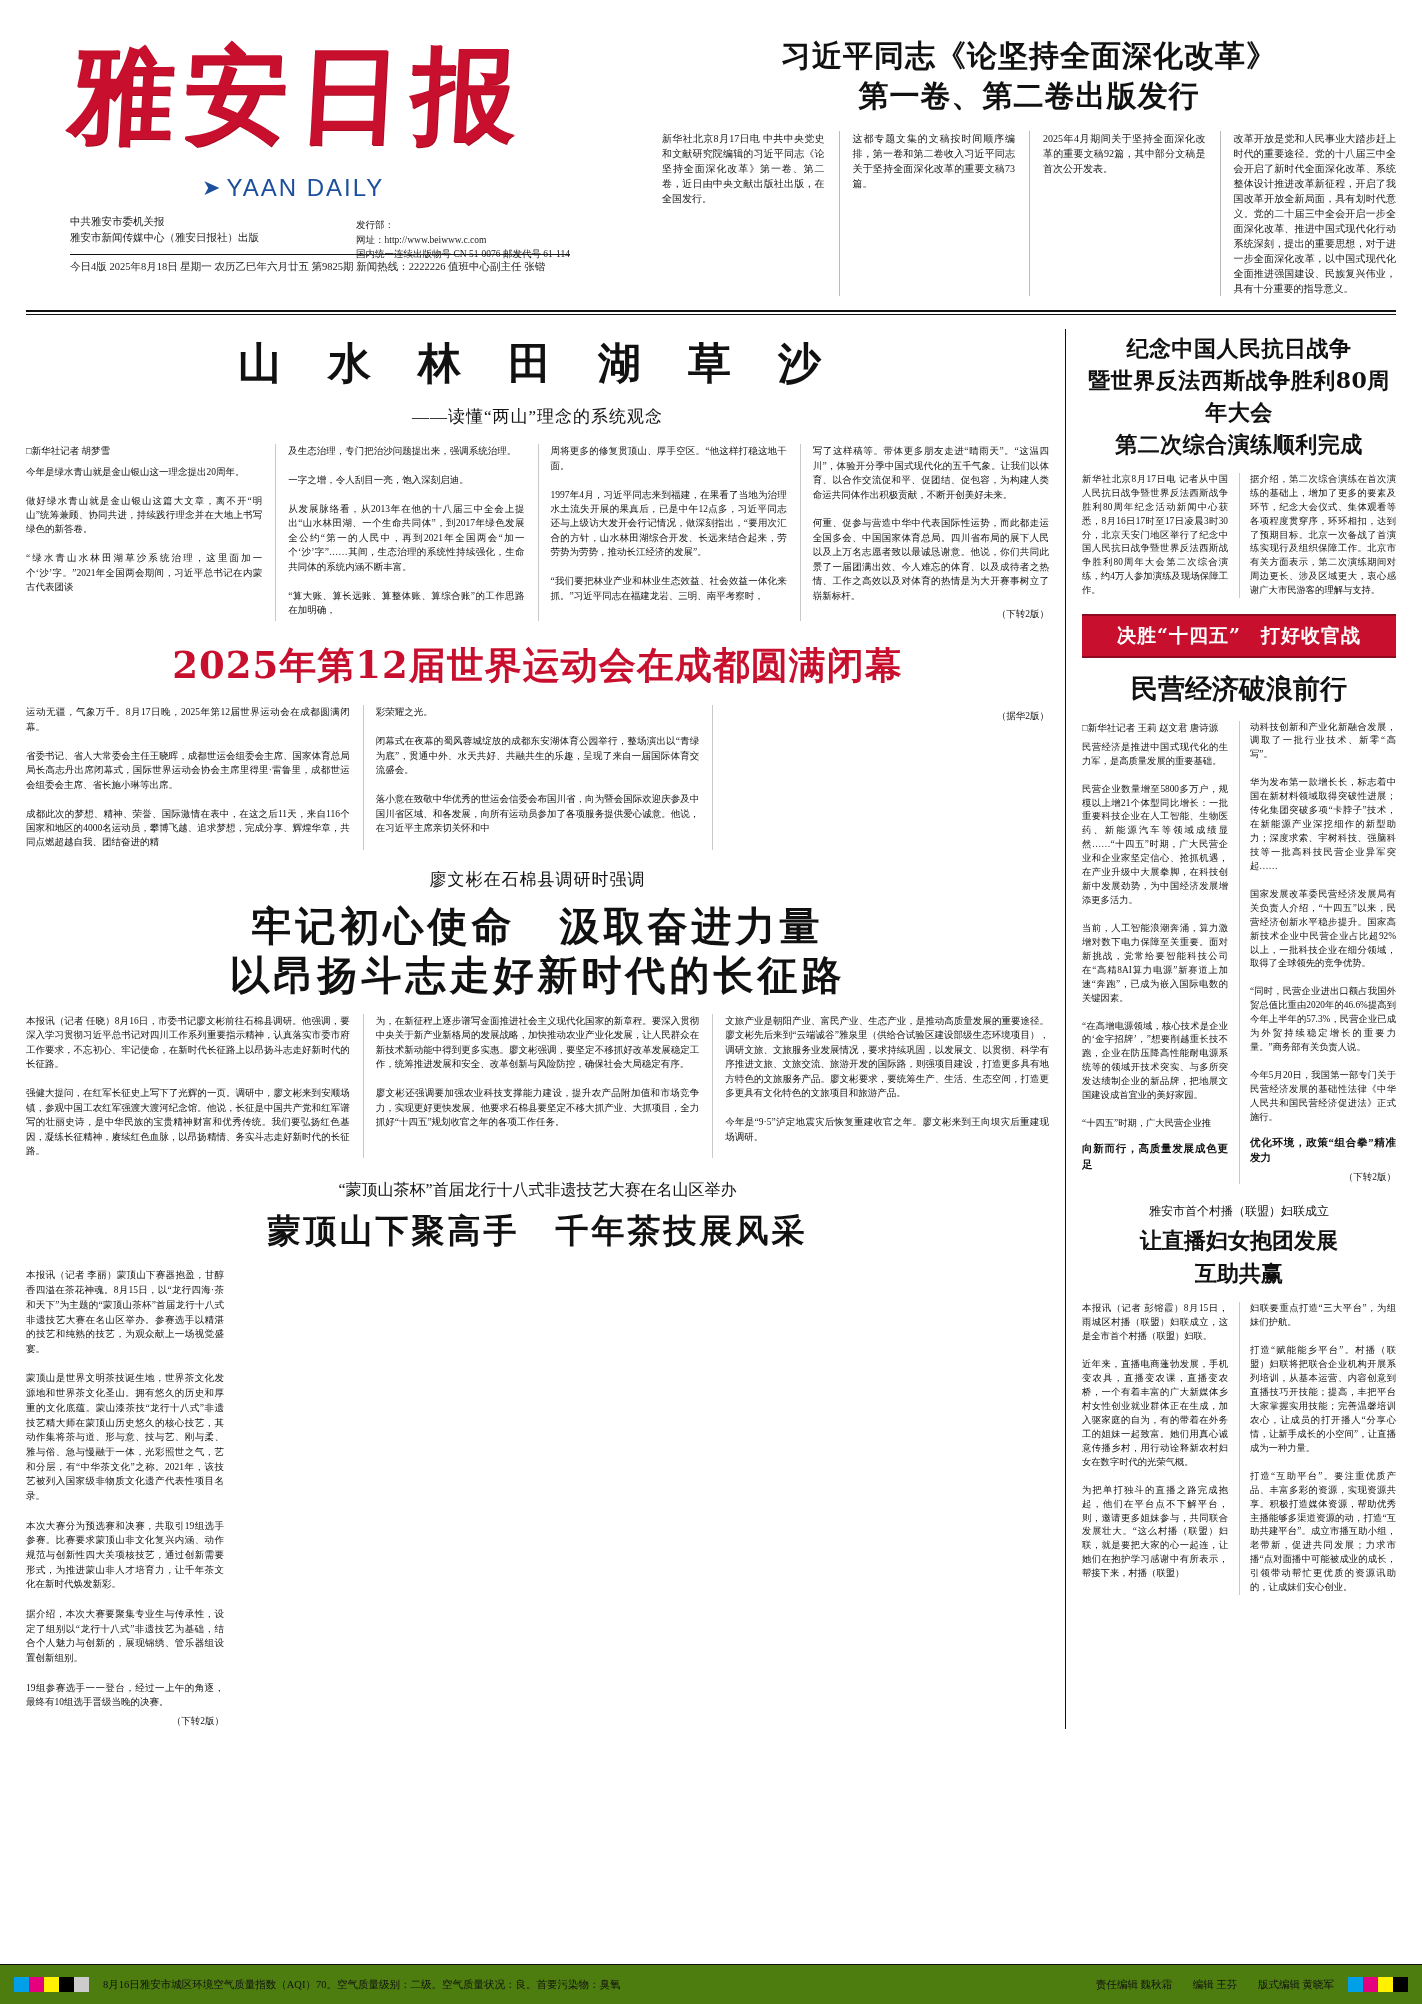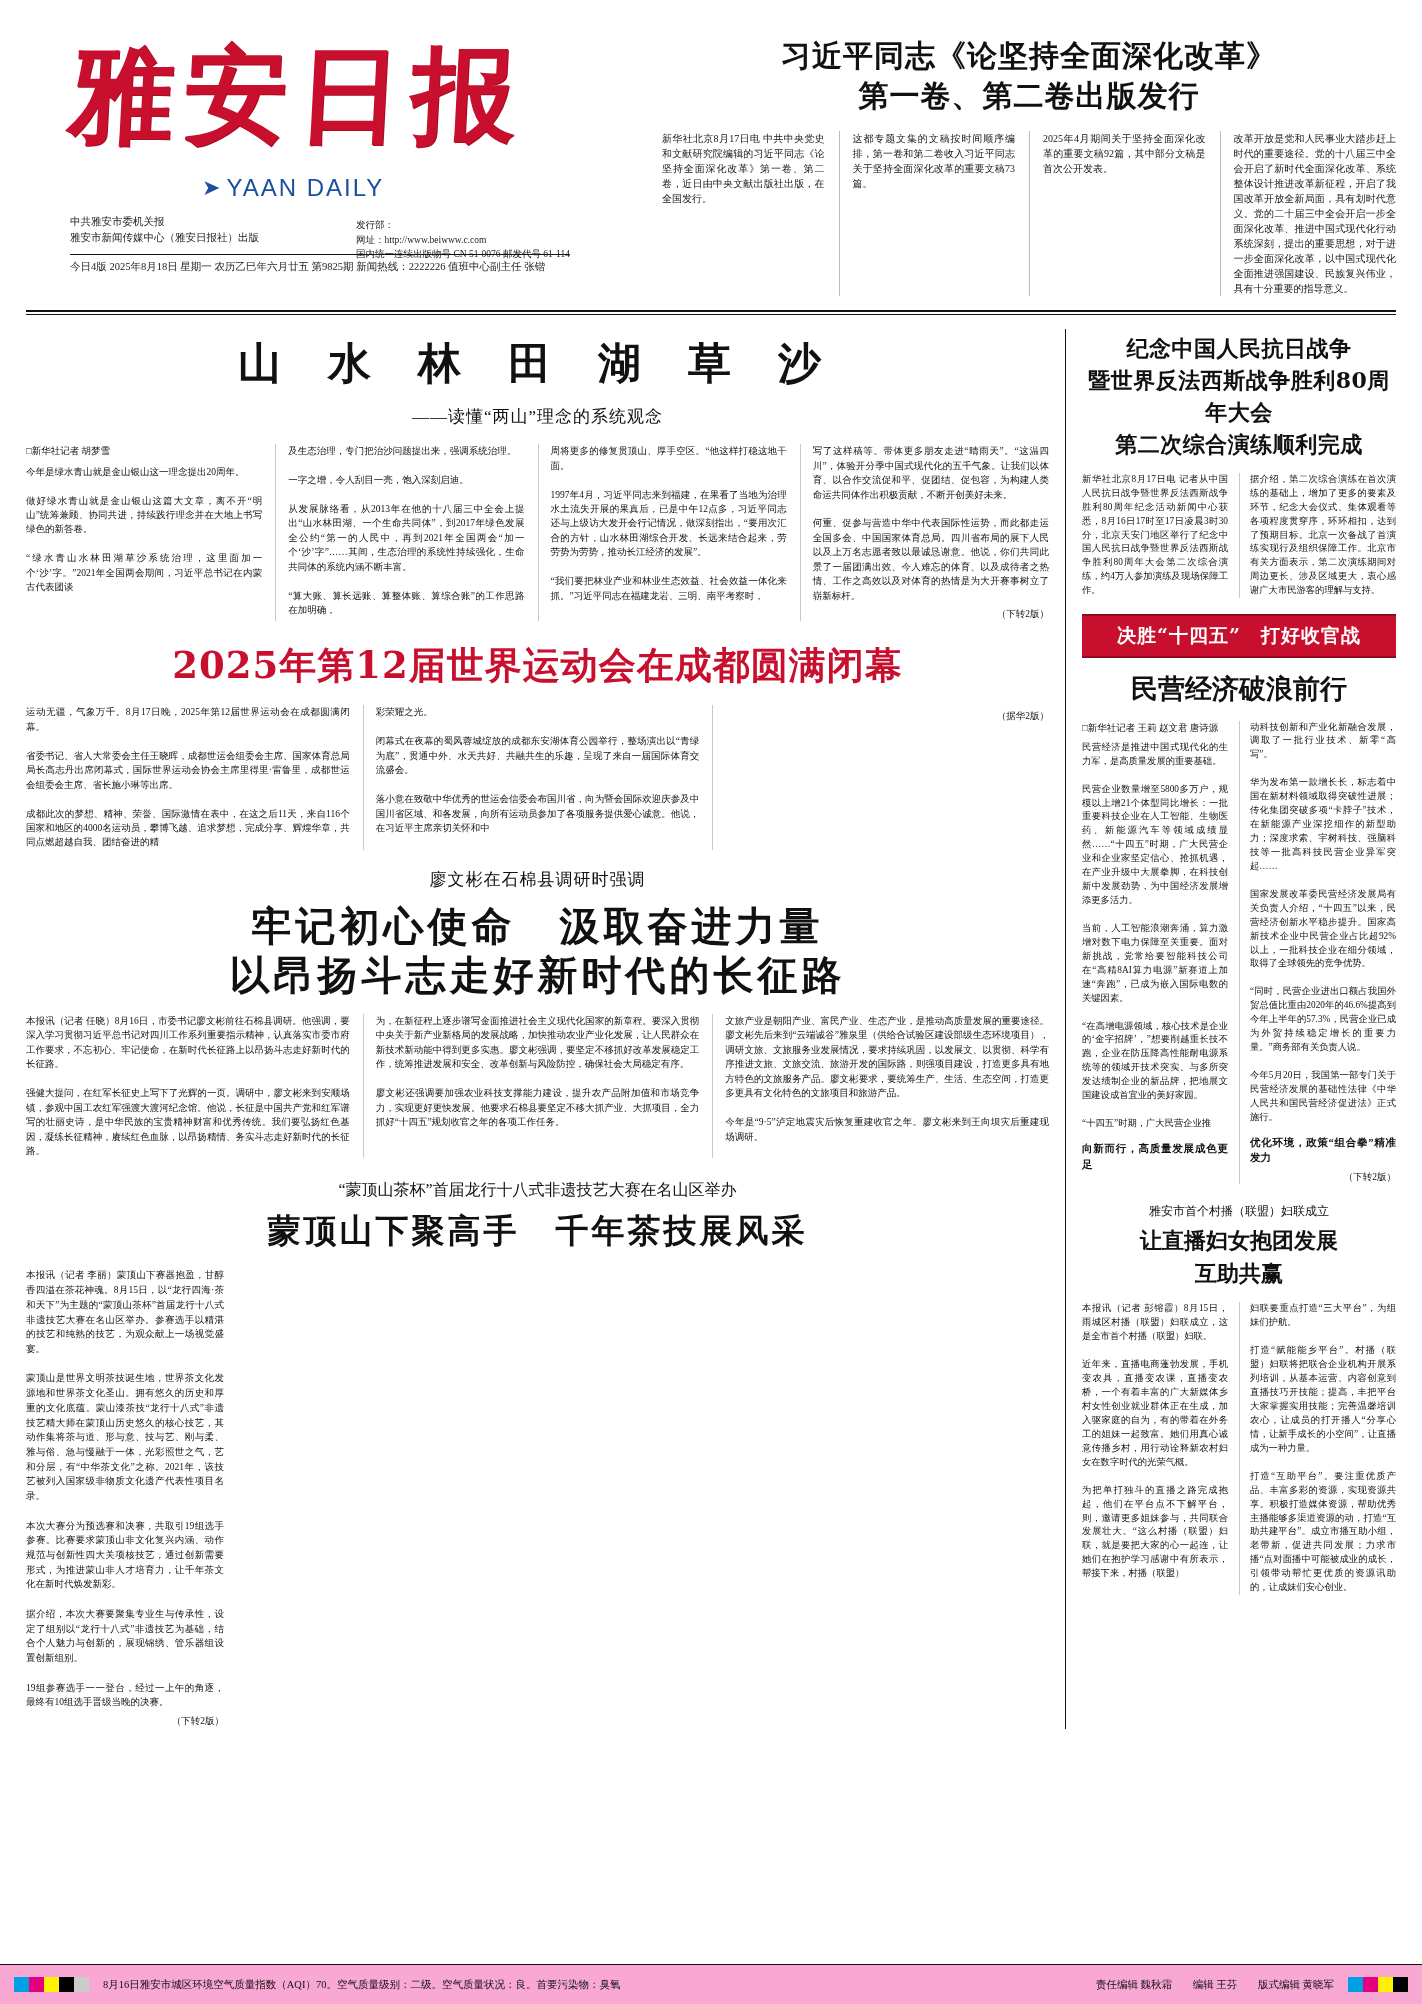--- a/index.html
+++ b/index.html
@@ -189,21 +189,21 @@
   .r-hl3 {
     text-align:center; margin-top:18px; font-family:"DejaVu Serif", serif;
     font-weight:bold; font-size:15px; line-height:1.5;
   }
   .r-hl3 .small { font-weight:normal; font-size:12px; display:block; margin-bottom:4px; }
 
   
   .footer {
     position:absolute; left:0; right:0; bottom:0; height:40px;
     display:flex; align-items:center; padding:0 14px;
-    border-top:1px solid #111; background:#f9a8d4;
+    border-top:1px solid #111; background:#4d7c0f;
   }
   .swatches { display:flex; }
   .swatches i { display:block; width:15px; height:15px; }
   .footer-text { font-size:10.5px; margin-left:14px; color:#111; }
   .footer-right { margin-left:auto; font-size:10.5px; color:#111; }
   .footer-right span { margin-left:18px; }
   .swatches.right { margin-left:14px; }
 </style>
 </head>
 <body>

